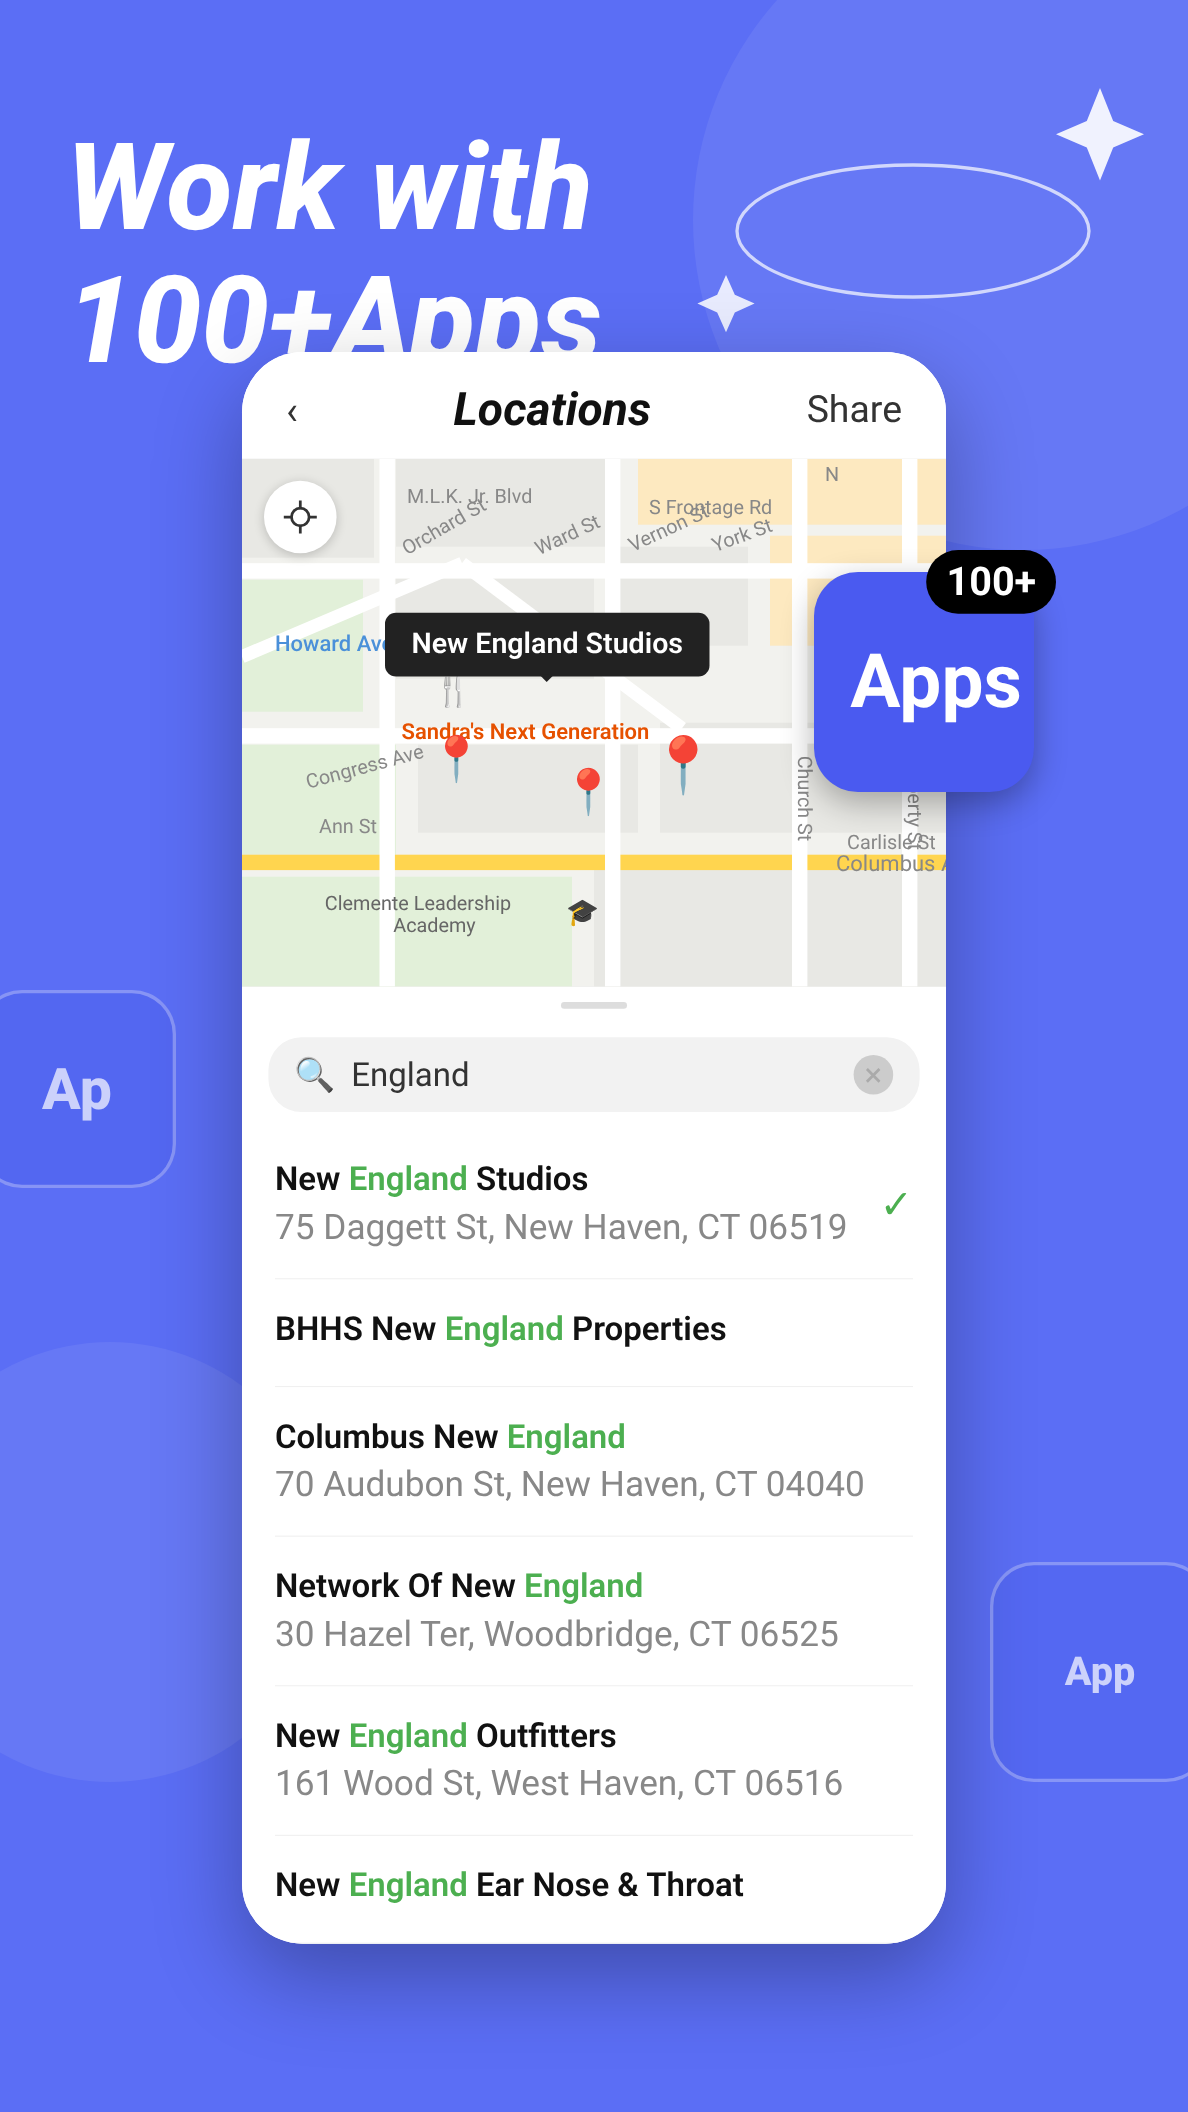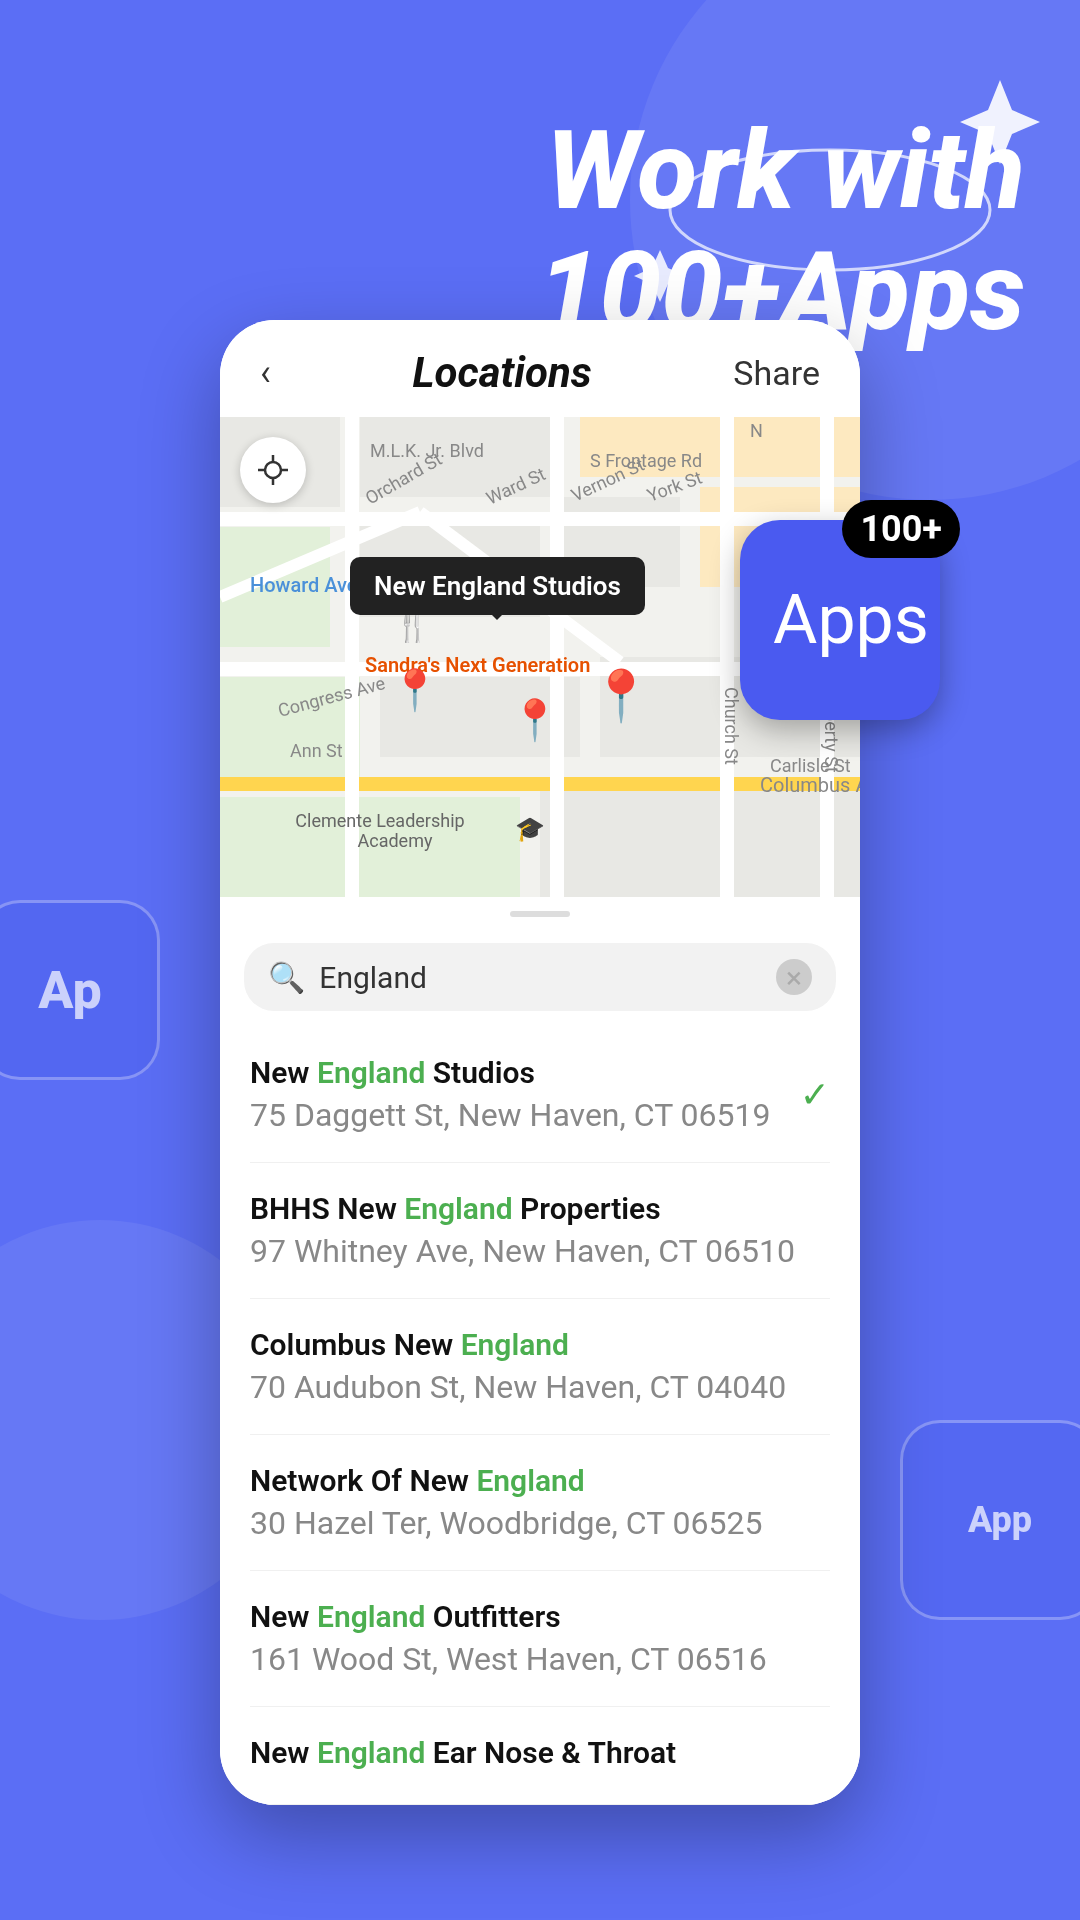--- a/index.html
+++ b/index.html
@@ -26,21 +26,20 @@
       position: absolute;
       border-radius: 50%;
       background: rgba(255,255,255,0.07);
     }
 
     
     .header {
       position: relative;
       padding: 80px 55px 40px 60px;
       z-index: 2;
-      text-align: right;
     }
 
     .main-title {
       font-size: 110px;
       font-weight: 800;
       color: white;
       font-style: italic;
       line-height: 1.1;
       position: relative;
       z-index: 2;
@@ -173,21 +172,21 @@
       border-radius: 40px;
       display: flex;
       align-items: center;
       justify-content: center;
       box-shadow: 0 10px 30px rgba(0,0,0,0.3);
       position: relative;
     }
 
     .apps-badge-text {
       font-size: 68px;
-      font-weight: 400;
+      font-weight: 700;
       color: white;
       margin-left: 22px;
     }
 
     .apps-badge-count {
       position: absolute;
       top: -20px;
       right: -20px;
       background: #000000;
       color: white;
@@ -496,21 +495,20 @@
           <div class="result-address">75 Daggett St, New Haven, CT 06519</div>
         </div>
         <span class="result-check">✓</span>
       </div>
 
       <div class="result-item">
         <div class="result-content">
           <div class="result-name">
             <span>BHHS New </span><span class="highlight">England</span><span> Properties</span>
           </div>
-          <div class="result-address">97 Whitney Ave, New Haven, CT 06510</div>
         </div>
       </div>
 
       <div class="result-item">
         <div class="result-content">
           <div class="result-name">
             <span>Columbus New </span><span class="highlight">England</span>
           </div>
           <div class="result-address">70 Audubon St, New Haven, CT 04040</div>
         </div>

